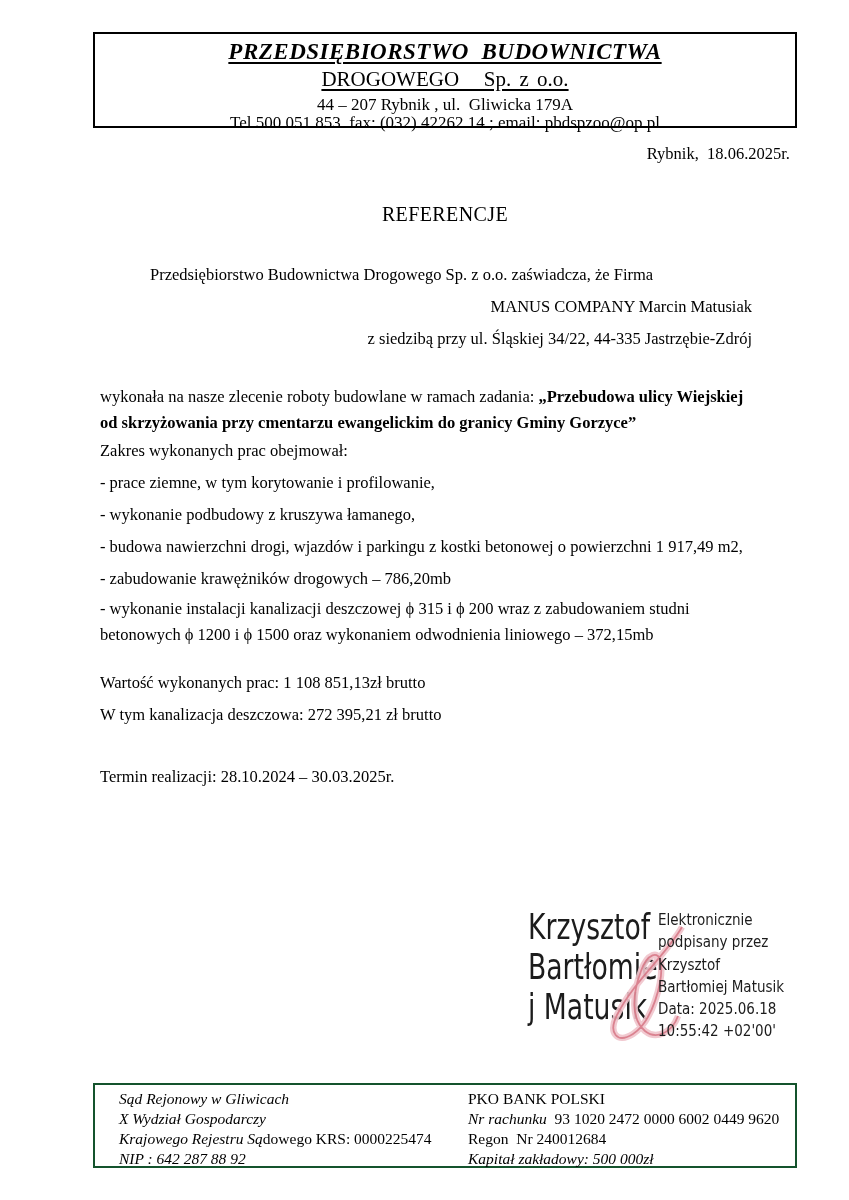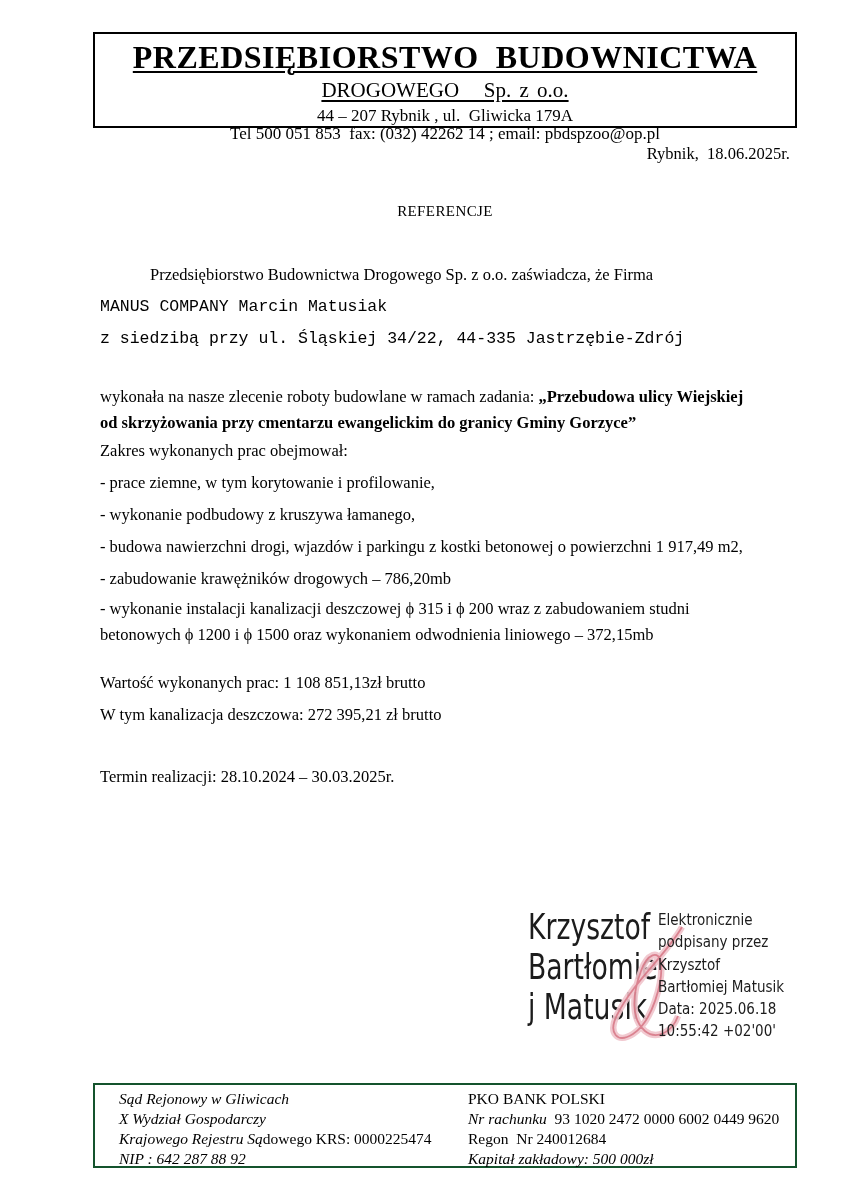--- a/index.html
+++ b/index.html
@@ -13,37 +13,37 @@
     overflow:hidden;
   }
   .pre { white-space:pre-wrap; }
 
   
   .header-box {
     position:absolute; left:93px; top:32px; width:704px; height:96px;
     border:2px solid #000; text-align:center; padding-top:5px;
   }
   .hd-line1 {
-    font-size:32px; font-weight:bold; 
+    font-size:23px; font-weight:bold; font-style:italic;
     text-decoration:underline; text-decoration-thickness:2px; text-underline-offset:3px;
     letter-spacing:0.5px;
   }
   .hd-line2 {
     font-size:21px; line-height:29px;
     text-decoration:underline; text-decoration-thickness:2px; text-underline-offset:3px;
     word-spacing:3px;
   }
   .hd-line3 { font-size:17px; line-height:18px; margin-top:2px; }
   .hd-line4 { font-size:17px; line-height:18px; }
 
   
   .abs { position:absolute; left:100px; width:652px; font-size:16.5px; line-height:26px; }
-  .center { text-align:left;font-family:Liberation Mono, monospace; }
+  .center { text-align:right; }
   .dateline { position:absolute; left:100px; top:144px; width:690px; text-align:right; font-size:16.5px; }
-  .doc-title { position:absolute; left:100px; top:203px; width:690px; text-align:center; font-size:15px; letter-spacing:0.4px; }
+  .doc-title { position:absolute; left:100px; top:203px; width:690px; text-align:center; font-size:20px; letter-spacing:0.4px; }
 
   
   .sig { position:absolute; left:528px; top:903px; width:270px; height:135px; }
   .sig-name {
     position:absolute; left:0; top:4px;
     font-family:"DejaVu Sans", sans-serif;
     font-size:36px; line-height:40px; color:#1c1c1c;
     transform:scale(0.74,1); transform-origin:left top;
     white-space:nowrap;
   }

